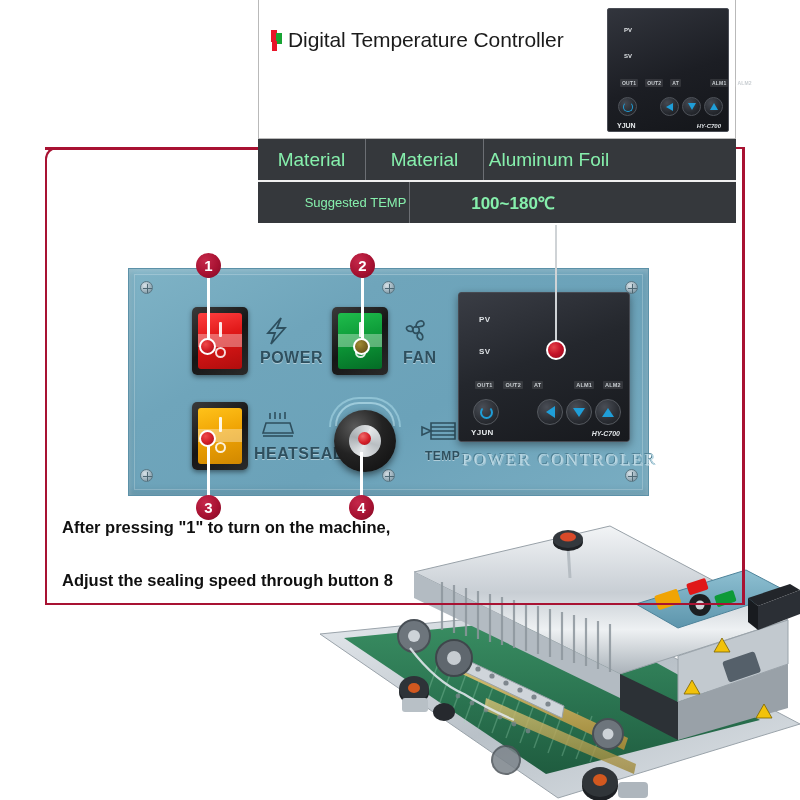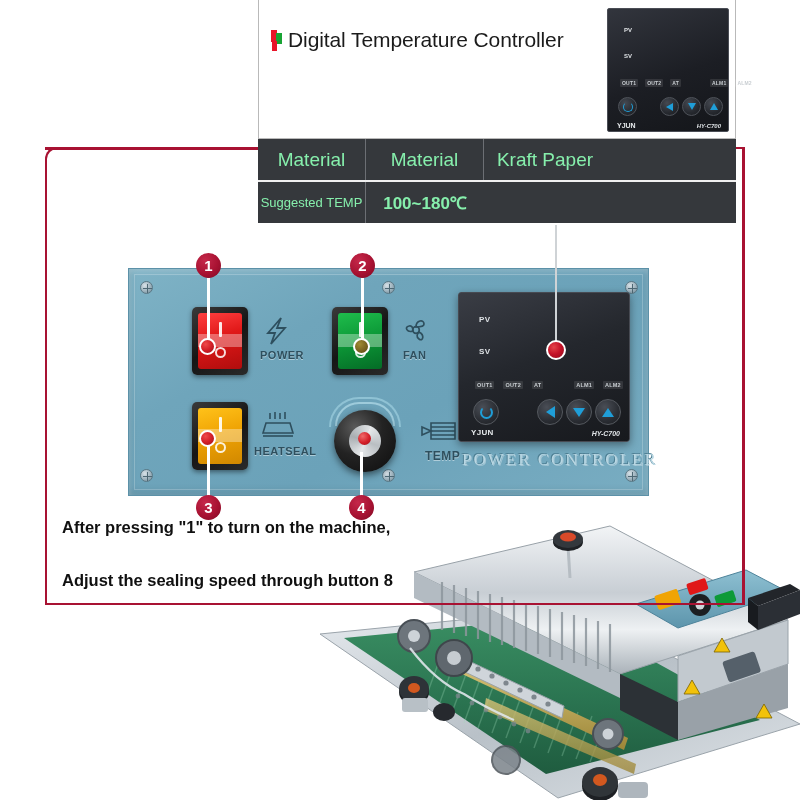--- a/index.html
+++ b/index.html
@@ -111,21 +111,21 @@
     color: #86efac;
     border-right: 1px solid #6c6f74;
     white-space: nowrap;
   }
   .tt-cell:last-child { border-right: none; }
   .tt-c0 { width: 108px; }
   .tt-c1 { width: 118px; }
   .tt-c2 { width: 130px; }
   .tt-c3 { width: 122px; }
   .tt-row.head .tt-cell { font-size: 19px; }
-  .tt-row.body .tt-cell { font-size: 17px; font-weight: bold; }
+  .tt-row.body .tt-cell { font-size: 17px; font-weight: bold; margin-left: 44px; }
   .tt-row.body .tt-c0 { font-size: 13px; font-weight: normal; }
 
   
   .pointer-line {
     position: absolute;
     left: 555px; top: 225px;
     width: 2px; height: 122px;
     background: #cfd3d6;
     z-index: 6;
   }
@@ -216,21 +216,21 @@
     position: absolute; left: 50%; top: 34px;
     width: 11px; height: 11px; margin-left: -5.5px;
     border: 2px solid rgba(255,255,255,0.85);
     border-radius: 50%;
   }
 
   
   .sw-label {
     position: absolute;
     color: #2e4f5e;
-    font-size: 11px; font-weight: bold;
+    font-size: 16px; font-weight: bold;
     letter-spacing: 0.5px;
     text-shadow: 0 1px 0 rgba(255,255,255,0.45);
     white-space: nowrap;
   }
   .sw-icon { position: absolute; }
 
   
   .knob-wrap { position: absolute; left: 198px; top: 128px; width: 76px; height: 80px; }
   .knob-arc {
     position: absolute; left: 2px; top: 0px;
@@ -577,21 +577,21 @@
       </div>
     <span style="position:absolute; left:9px; bottom:2px; font-size:7px; color:#e6eaec; font-weight:bold;">YJUN</span>
     <span style="position:absolute; right:7px; bottom:2px; font-size:6px; color:#dfe3e6; font-weight:bold; font-style:italic;">HY-C700</span>
   </div>
 </div>
 
 <div class="temp-table">
   <div class="tt-row head">
     <div class="tt-cell tt-c0">Material</div>
     <div class="tt-cell tt-c1">Material</div>
-    <div class="tt-cell tt-c3">Kraft Paper</div>
+    <div class="tt-cell tt-c2">Aluminum Foil</div>
   </div>
   <div class="tt-row body">
     <div class="tt-cell tt-c0">Suggested TEMP</div>
     <div class="tt-cell tt-c1">100~180℃</div>
   </div>
 </div>
 
 <div class="pointer-line"></div>
 <div class="pointer-dot"></div>
 

